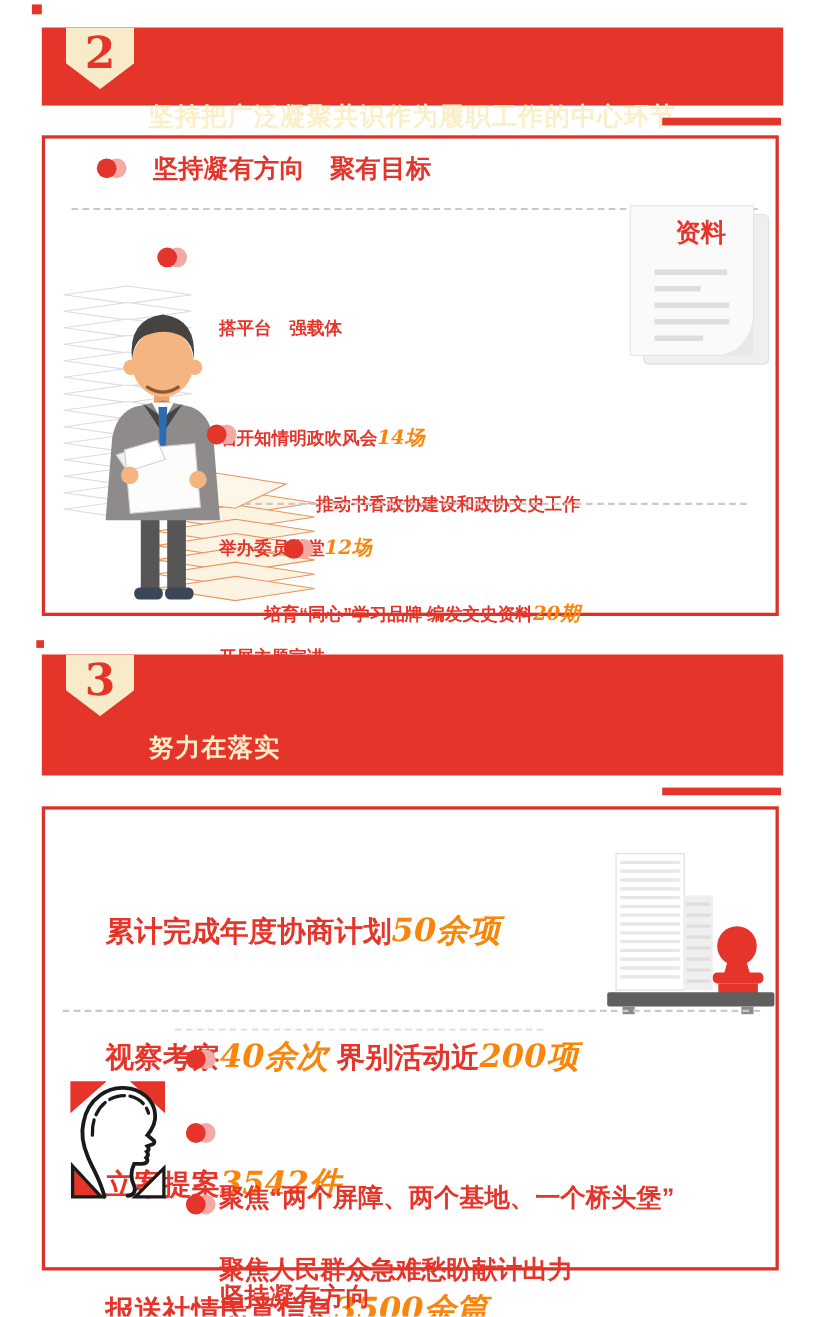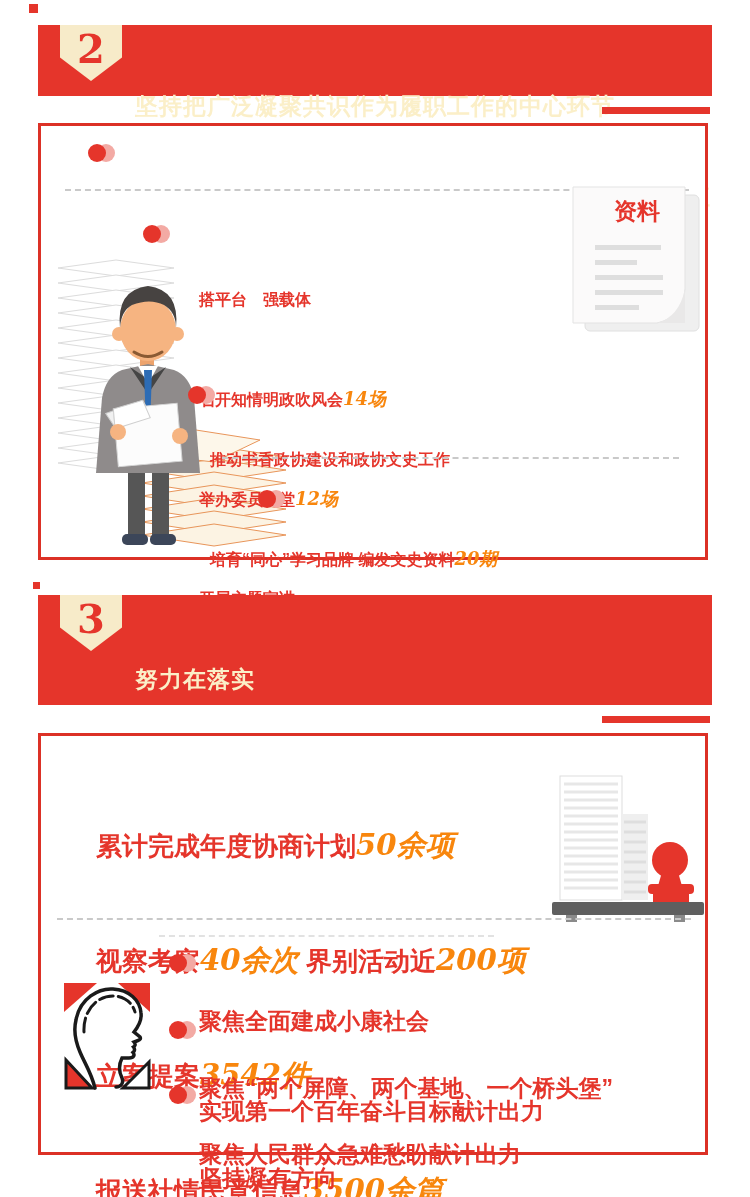--- a/index.html
+++ b/index.html
@@ -54,20 +54,21 @@
     <div class="banner-text" style="top:6px;">
       <div>坚持把广泛凝聚共识作为履职工作的中心环节</div>
       <div>彰显人心是最大的政治　共识是奋进的动力的时代价值</div>
     </div>
   </div>
   <div class="accent-bar" style="left:602px;top:107px;"></div>
 
   <div class="box" style="top:123px;height:437px;">
 
     <div class="dot" style="left:47px;top:18px;"></div>
+    <div class="abs red-text h23" style="left:98px;top:12px;font-size:23px;">坚持凝有方向　聚有目标</div>
 
     <div class="dashed" style="top:63px;left:24px;right:16px;"></div>
 
     <svg class="abs" style="left:524px;top:57px;" width="148" height="160" viewBox="0 0 148 160">
       <rect x="20" y="12" width="114" height="136" rx="5" fill="#efefef" stroke="#e0e0e0"></rect>
       <path d="M8,4 L120,4 L120,106 Q118,134 92,140 L8,140 Z" fill="#fbfafa" stroke="#e3e3e3"></path>
       <path d="M120,106 Q114,134 92,140 L120,140 Z" fill="#e9e8e8"></path>
       <text x="72" y="36" text-anchor="middle" font-size="23" font-weight="bold" fill="#e5352b">资料</text>
       <rect x="30" y="62" width="66" height="5" fill="#dedede"></rect>
       <rect x="30" y="77" width="42" height="5" fill="#dedede"></rect>
@@ -134,21 +135,21 @@
 
     <div class="dot" style="left:102px;top:99px;"></div>
     <div class="abs red-text h22" style="left:158px;top:91px;">
       <div><span>搭平台　强载体</span></div>
       <div><span>召开知情明政吹风会</span><span class="hl">14场</span></div>
       <div><span>举办委员讲堂</span><span class="hl">12场</span></div>
       <div><span>开展主题宣讲</span></div>
     </div>
 
     <div class="dot" style="left:147px;top:260px;"></div>
-    <div class="abs red-text h22" style="left:169px;top:251px;">
+    <div class="abs red-text h22" style="left:199px;top:251px;text-align:right;">
       <div><span>推动书香政协建设和政协文史工作</span></div>
       <div><span>培育“同心”学习品牌 编发文史资料</span><span class="hl">20期</span></div>
     </div>
 
     <div class="dashed" style="top:331px;left:181px;right:26px;"></div>
 
     <div class="dot" style="left:217px;top:364px;"></div>
   </div>
 
   <div class="banner" style="top:595px;height:110px;">
@@ -219,24 +220,20 @@
       <path d="M57,3 L89,3 L89,32 Z" fill="#e5352b"></path>
       <path d="M5,80 L31,108 L5,108 Z" fill="#e5352b" stroke="#1a1a1a" stroke-width="3"></path>
       <path d="M88,82 L88,108 L62,108 Z" fill="#ffffff" stroke="#1a1a1a" stroke-width="3"></path>
       <path d="M34,108 C30,92 24,84 19,72 C13,58 13,48 15,40 C19,18 38,8 52,9 C68,10 79,20 80,33
                C81,41 77,47 73,52 L79,57 C80,58.5 79,60 77,60.5 L73,62 C75,64.5 74,66 72.5,67
                C74,69 74,71 72,72.5 C74,75 73,78 68,78 L61,78 C57,86 58,92 61,98 C63,103 60,107 55,107" fill="none" stroke="#1a1a1a" stroke-width="3.5" stroke-linecap="round"></path>
       <path d="M23,52 C22,30 36,16 52,16 C64,16 72,24 74,32" fill="none" stroke="#1a1a1a" stroke-width="3" stroke-linecap="round" stroke-dasharray="14 5"></path>
     </svg>
 
     <div class="dot" style="left:128px;top:218px;"></div>
-    <div class="abs red-text h23" style="left:158px;top:210px;">
-      <div>聚焦全面建成小康社会</div>
-      <div>实现第一个百年奋斗目标献计出力</div>
-    </div>
 
     <div class="dot" style="left:128px;top:285px;"></div>
     <div class="abs red-text h23" style="left:158px;top:277px;">
       <div>聚焦“两个屏障、两个基地、一个桥头堡”</div>
       <div>坚持凝有方向</div>
     </div>
 
     <div class="dot" style="left:128px;top:350px;"></div>
     <div class="abs red-text h23" style="left:158px;top:343px;">
       <div>聚焦人民群众急难愁盼献计出力</div>

